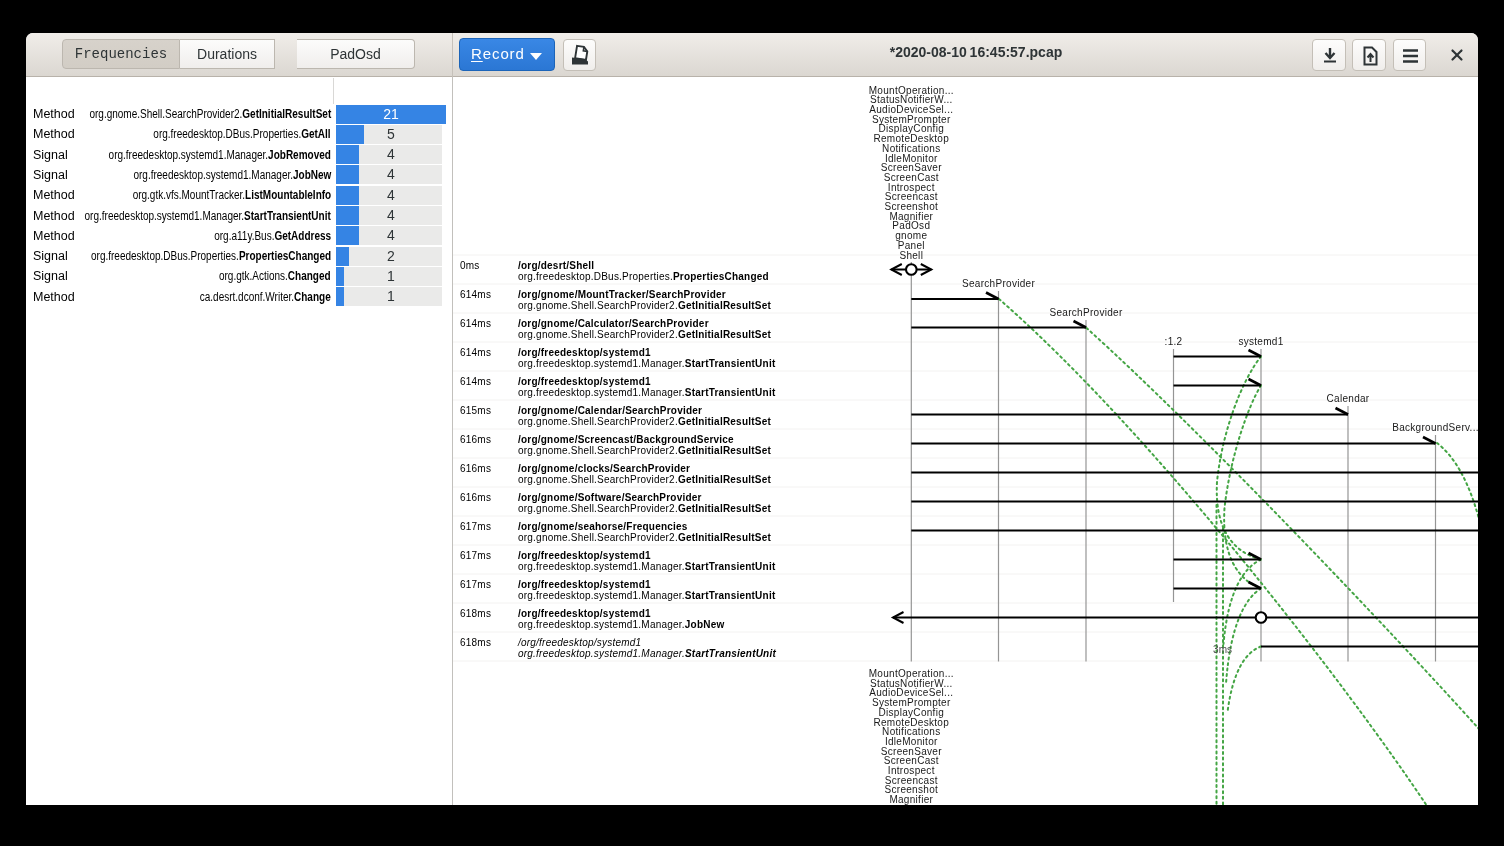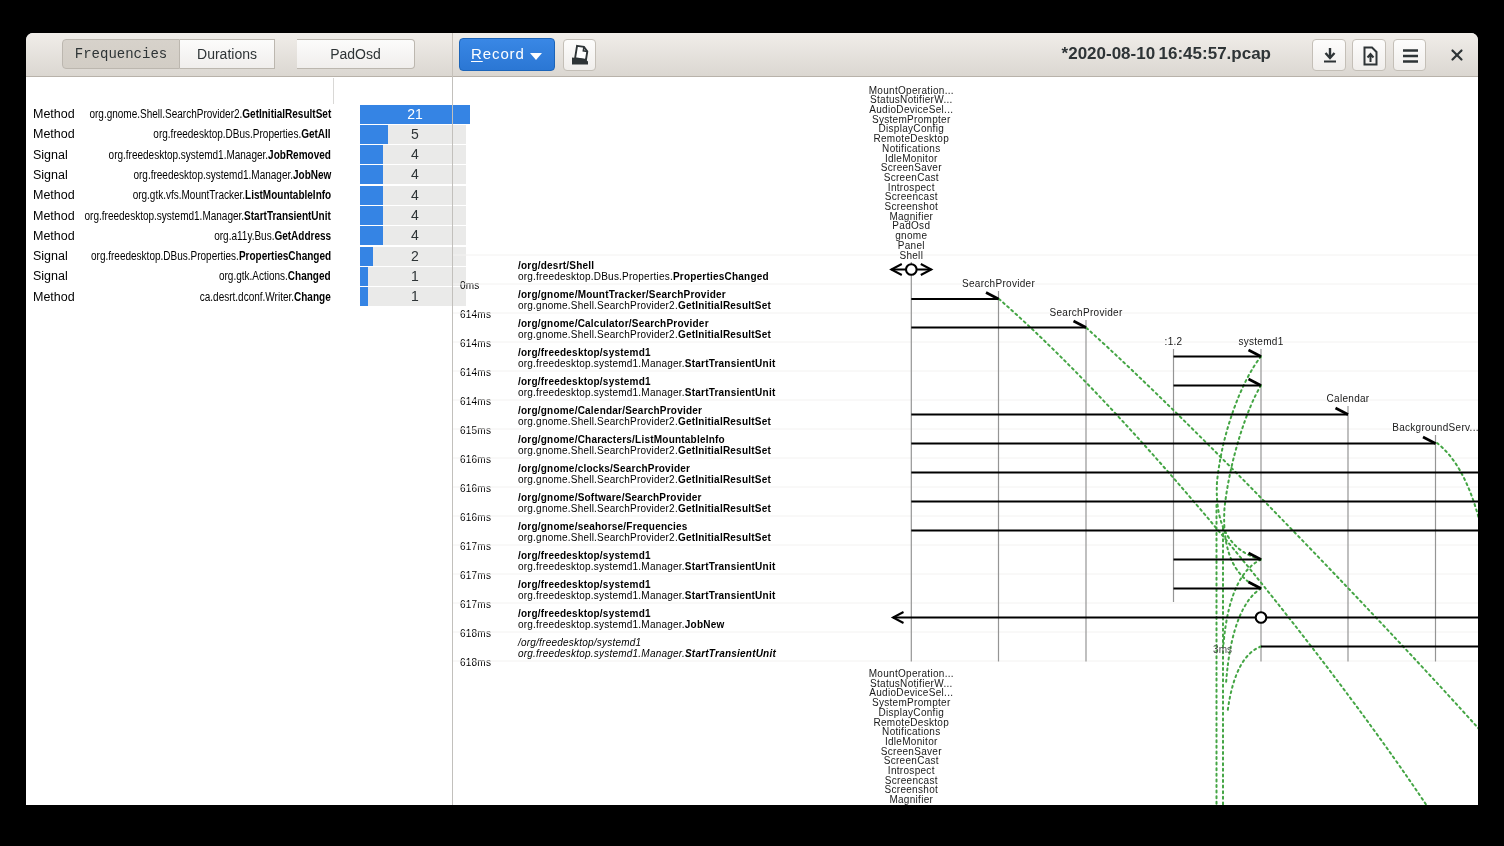--- a/index.html
+++ b/index.html
@@ -25,26 +25,26 @@
 #closex{position:absolute;left:1421px;top:12px;width:20px;height:20px;}
 
 #thead{position:absolute;left:0;top:45px;width:426px;height:26px;background:#fff;border-bottom:1px solid #d9d8d6;}
 #thead .h{font-size:14px;font-weight:bold;color:#92908c;position:absolute;top:5px;}
 #tcoldiv{position:absolute;left:307px;top:45px;width:1px;height:26px;background:#d9d8d6;}
 #paneldiv{position:absolute;left:426px;top:44px;width:1px;height:728px;background:#c2c0bc;}
 .trow{position:absolute;left:0;width:426px;height:20px;font-size:12.5px;color:#000;}
 .trow .t{position:absolute;left:7px;top:2.5px;}
 .trow .m{position:absolute;right:121px;top:2.5px;transform:scaleX(0.8);transform-origin:100% 50%;white-space:nowrap;}
 .trow b{font-weight:bold;}
-.bar{position:absolute;left:310px;width:106px;height:19px;background:#eaeae9;margin-left:24px;}
+.bar{position:absolute;left:310px;width:106px;height:19px;background:#eaeae9;}
 .fill{position:absolute;left:0;top:0;height:19px;background:#3584e4;}
 .val{position:absolute;left:0;width:110px;text-align:center;top:1px;font-size:14px;color:#2e3436;}
 
 .lrow{position:absolute;left:434px;width:445px;font-size:10px;letter-spacing:0.22px;color:#000;}
-.lrow .tm{position:absolute;left:0;top:0;width:50px;margin-top:20px;}
+.lrow .tm{position:absolute;left:0;top:0;width:50px;}
 .lrow .p1{position:absolute;left:58px;top:0;width:390px;font-weight:bold;white-space:nowrap;}
 .lrow .p2{position:absolute;left:58px;top:11px;width:390px;white-space:nowrap;}
 .lrow .p2 b{font-weight:bold;}
 .lrow.pend .p1{font-weight:normal;font-style:italic;}
 .lrow.pend .p2{font-style:italic;}
 #svgchart{position:absolute;left:427px;top:44px;}
 </style>
 </head>
 <body>
 <div id="win">
@@ -56,21 +56,21 @@
         <span><u>R</u>ecord</span>
         <div class="arr"></div>
       </div>
     <div id="exp" class="ibtn"><svg width="33" height="32" viewBox="0 0 33 32">
 <g transform="rotate(9 16.5 16)">
 <path d="M 11.5 6.5 L 18.5 6.5 L 22.5 10.5 L 22.5 19 L 11.5 19 Z" fill="#fff" stroke="#2e3436" stroke-width="1.9"></path>
 <path d="M 18.5 6.5 L 18.5 10.5 L 22.5 10.5" fill="none" stroke="#2e3436" stroke-width="1.6"></path>
 </g>
 <path d="M 8 19.5 L 8 24.5 L 24 24.5 L 24 21.5 L 21 19 L 8 17.5 Z" fill="#2e3436"></path>
 </svg></div>
-    <div id="title" style="position:absolute;left:655px;top:11px;width:590px;text-align:right;font-size:17px;font-weight:bold;color:#2e3436;">*2020-08-10 16:45:57.pcap</div>
+    <div id="title" style="position:absolute;left:655px;top:11px;width:590px;text-align:center;font-size:14px;font-weight:bold;color:#2e3436;">*2020-08-10 16:45:57.pcap</div>
     <div id="b1" class="ibtn"><svg width="34" height="32" viewBox="0 0 34 32">
 <g stroke="#2e3436" fill="none">
 <path d="M 17 8 L 17 17" stroke-width="2.4"></path>
 <path d="M 12.5 13 L 17 18 L 21.5 13" stroke-width="2.4" fill="none"></path>
 <path d="M 11 21.5 L 23 21.5" stroke-width="2.2"></path>
 </g>
         </svg></div>
     <div id="b2" class="ibtn"><svg width="34" height="32" viewBox="0 0 34 32">
 <path d="M 11.5 7.5 L 19 7.5 L 23.5 12 L 23.5 24.5 L 11.5 24.5 Z" fill="none" stroke="#2e3436" stroke-width="2"></path>
 <path d="M 17.5 22 L 17.5 15.5 M 14.5 17.5 L 17.5 14 L 20.5 17.5" fill="none" stroke="#2e3436" stroke-width="2"></path>
@@ -199,21 +199,21 @@
 <span class="p1">/org/freedesktop/systemd1</span>
 <span class="p2">org.freedesktop.systemd1.Manager.<b>StartTransientUnit</b></span>
 </div>
 <div class="lrow" style="top:371.5px;">
 <span class="tm">615ms</span>
 <span class="p1">/org/gnome/Calendar/SearchProvider</span>
 <span class="p2">org.gnome.Shell.SearchProvider2.<b>GetInitialResultSet</b></span>
 </div>
 <div class="lrow" style="top:400.5px;">
 <span class="tm">616ms</span>
-<span class="p1">/org/gnome/Characters/ListMountableInfo</span>
+<span class="p1">/org/gnome/Screencast/BackgroundService</span>
 <span class="p2">org.gnome.Shell.SearchProvider2.<b>GetInitialResultSet</b></span>
 </div>
 <div class="lrow" style="top:429.5px;">
 <span class="tm">616ms</span>
 <span class="p1">/org/gnome/clocks/SearchProvider</span>
 <span class="p2">org.gnome.Shell.SearchProvider2.<b>GetInitialResultSet</b></span>
 </div>
 <div class="lrow" style="top:458.5px;">
 <span class="tm">616ms</span>
 <span class="p1">/org/gnome/Software/SearchProvider</span>

